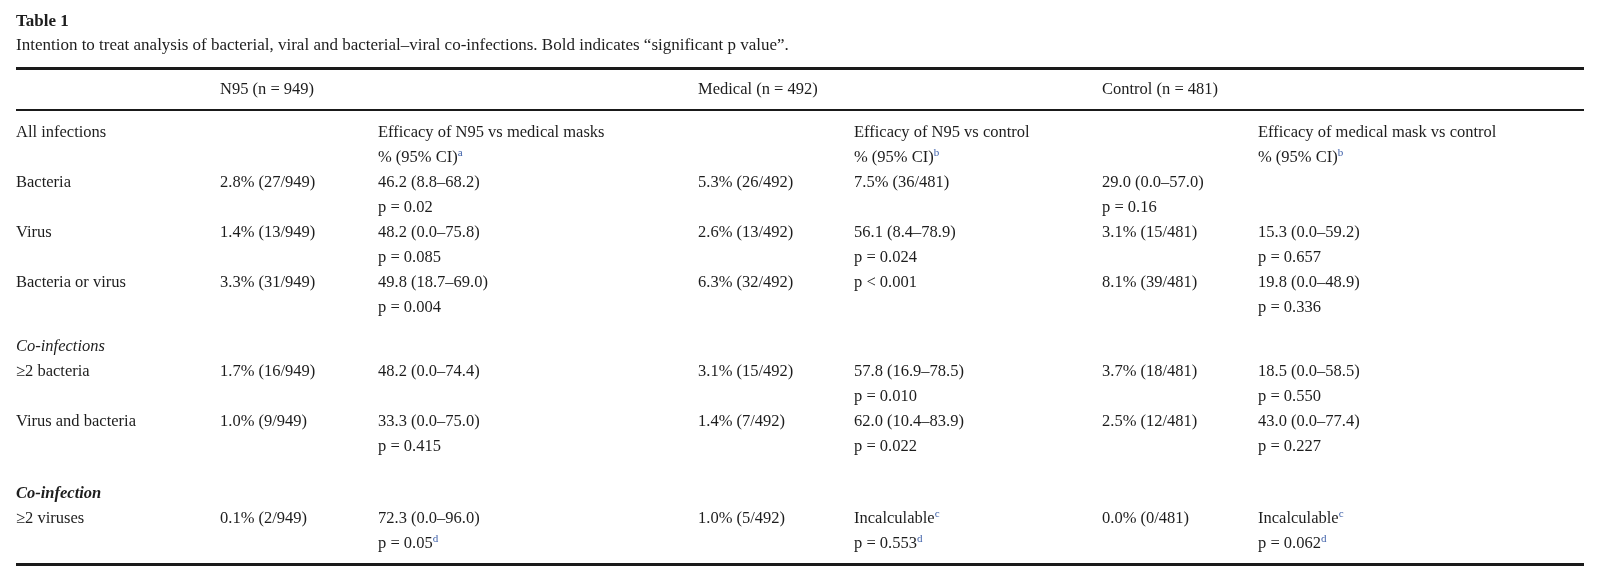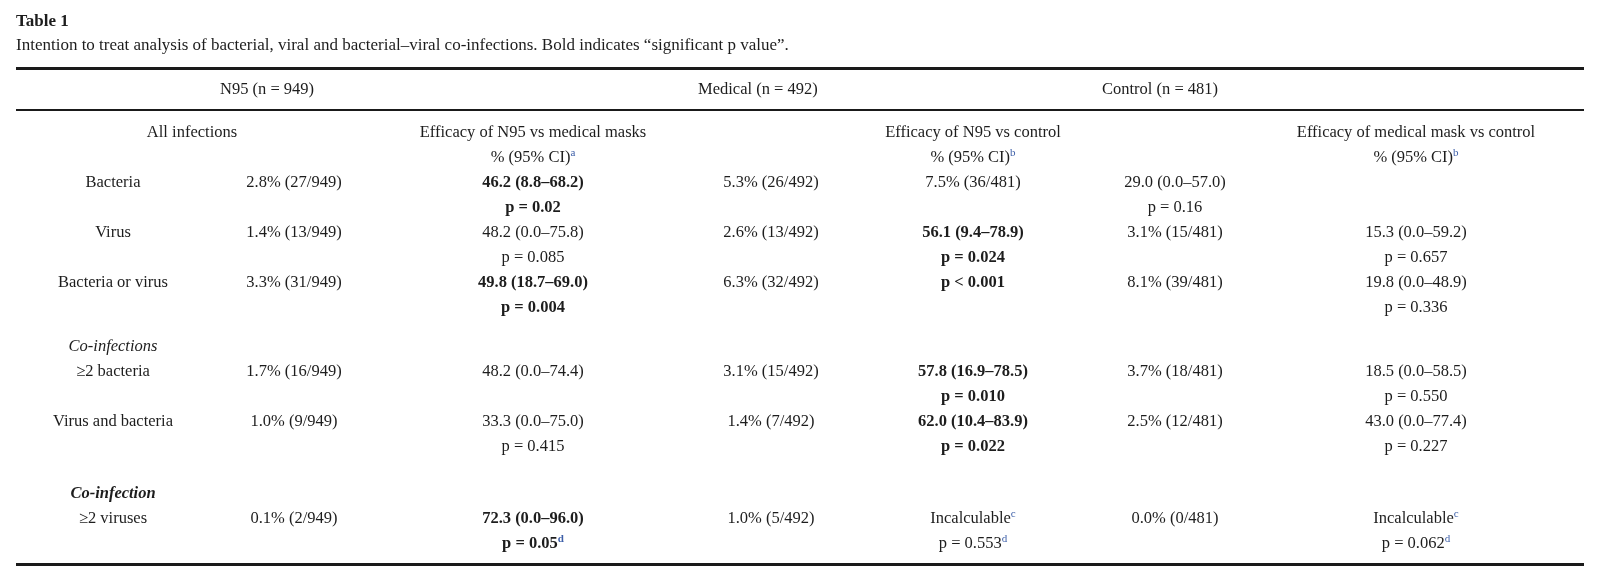--- a/index.html
+++ b/index.html
@@ -21,28 +21,28 @@
   .rule.top{margin-top:11px;}
   .grid{
     display:grid;
     grid-template-columns:204px 158px 320px 156px 248px 156px 1fr;
     font-size:16.5px;
   }
   .ghead{padding:8px 0 9px 0;line-height:22px;}
   .g2{grid-column:2/4;}
   .g4{grid-column:4/6;}
   .g6{grid-column:6/8;}
-  .tbody{padding-top:8px;text-align:center;}
+  .tbody{padding-top:8px;}
   .trow{line-height:25px;}
   .cell{padding-right:10px;}
   .p1{grid-column:1/3;}
   .p3{grid-column:3/4;}
   .p5{grid-column:5/6;font-family:Liberation Serif, serif;}
   .p7{grid-column:7/8;}
-  .sig{font-weight:bold;}
+  .sig{font-weight:normal;}
   .italic{font-style:italic;}
   .sec2{margin-top:14px;}
   .sec3{margin-top:22px;font-weight:bold;}
   sup.fm{
     color:#3d5fa8;
     font-size:11px;
     line-height:0;
     vertical-align:super;
   }
   .bottom{position:absolute;left:16px;right:16px;bottom:17px;}
@@ -100,21 +100,21 @@
 
     <div class="grid trow">
       <div class="cell">Virus</div>
       <div class="cell">1.4% (13/949)</div>
       <div class="cell">
         <div>48.2 (0.0–75.8)</div>
         <div>p = 0.085</div>
       </div>
       <div class="cell">2.6% (13/492)</div>
       <div class="cell">
-        <div class="sig">56.1 (9.4–78.9)</div>
+        <div class="sig">56.1 (8.4–78.9)</div>
         <div class="sig">p = 0.024</div>
       </div>
       <div class="cell">3.1% (15/481)</div>
       <div class="cell">
         <div>15.3 (0.0–59.2)</div>
         <div>p = 0.657</div>
       </div>
     </div>
 
     <div class="grid trow">

